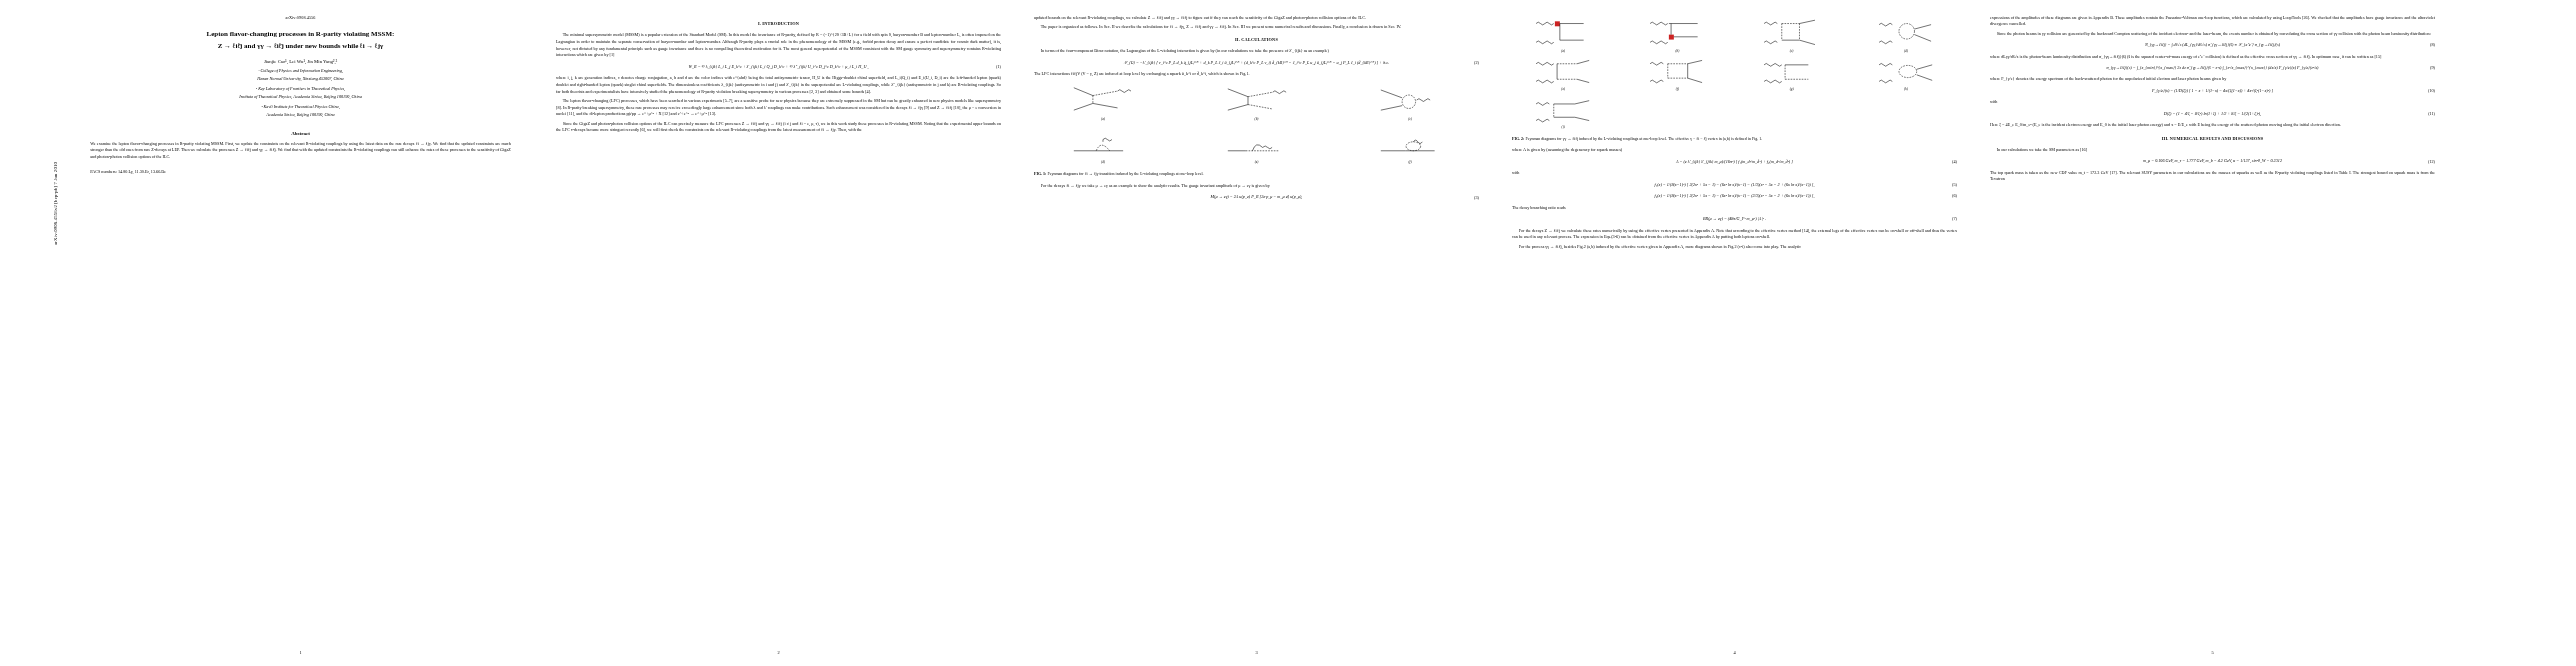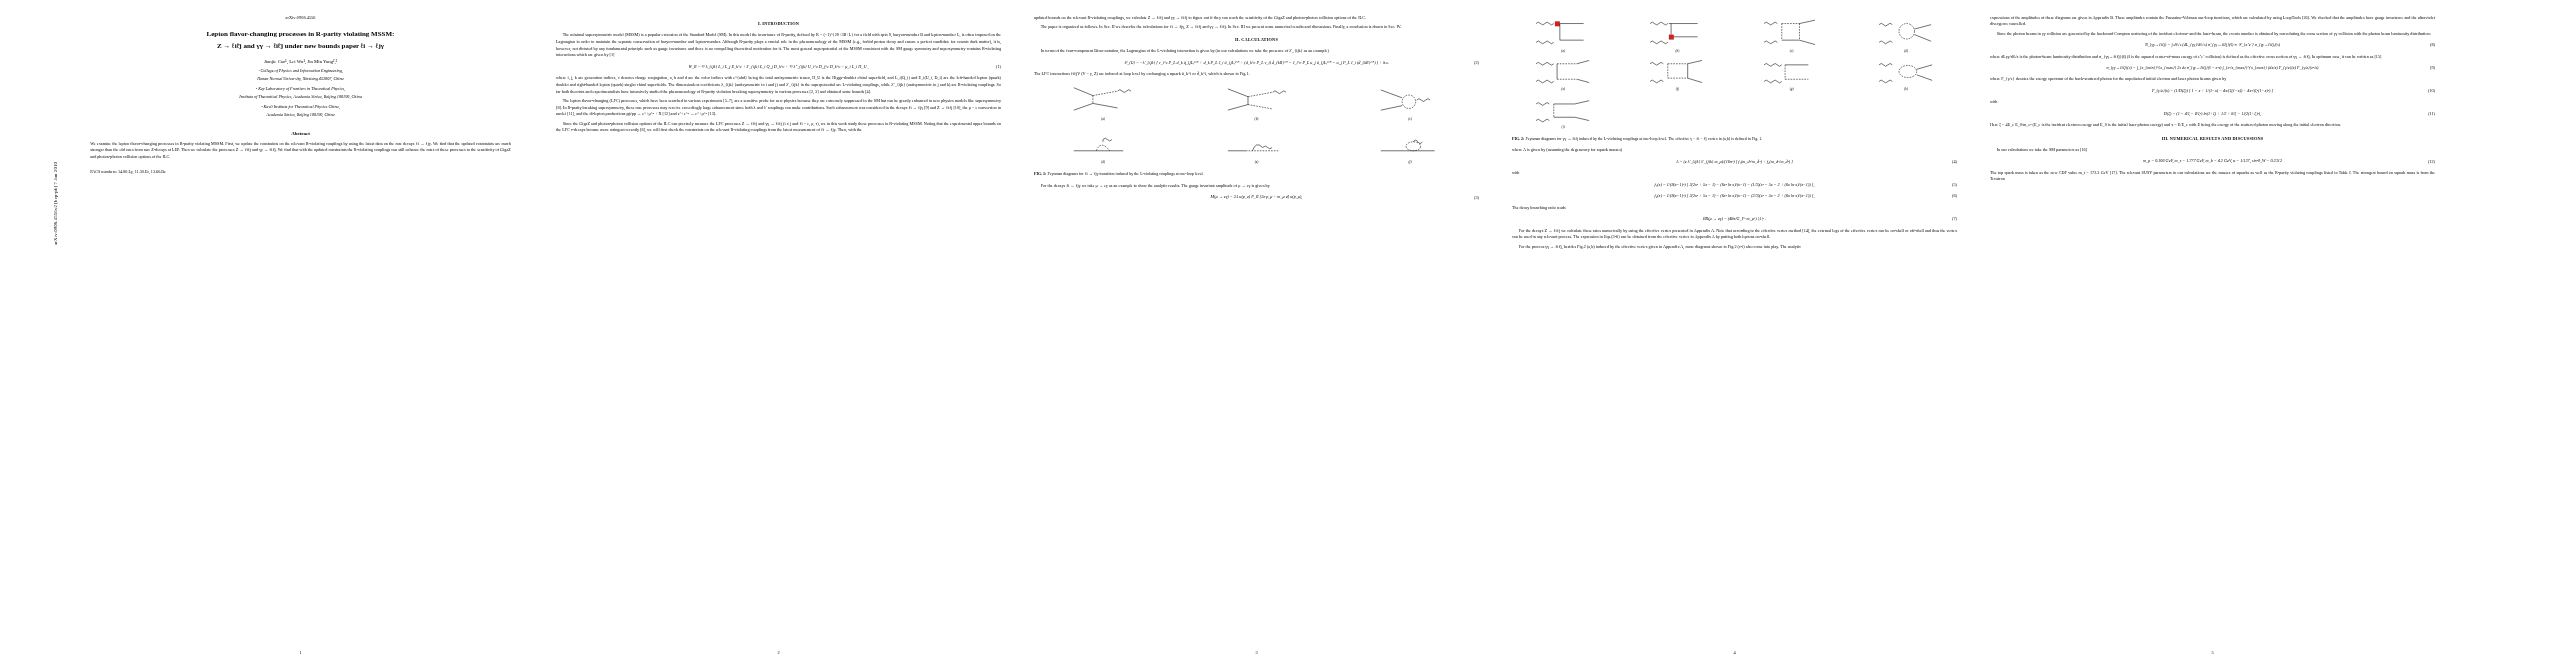--- a/index.html
+++ b/index.html
@@ -153,21 +153,21 @@
 </head>
 <body>
 
 <div class="sheet">
 
   <div class="page p1">
     <div class="arxiv-id">arXiv:0908.4556</div>
 
     <div class="title">
       <div>Lepton flavor-changing processes in R-parity violating MSSM:</div>
-      <div style="margin-top:2.2px;">Z → ℓiℓ̄j and γγ → ℓiℓ̄j under new bounds paper ℓi → ℓjγ</div>
+      <div style="margin-top:2.2px;">Z → ℓiℓ̄j and γγ → ℓiℓ̄j under new bounds while ℓi → ℓjγ</div>
     </div>
 
     <div class="authors">Jianjie Cao¹, Lei Wu¹, Jin Min Yang²,³</div>
 
     <div class="affil">¹ College of Physics and Information Engineering,</div>
     <div class="affil">Henan Normal University, Xinxiang 453007, China</div>
     <div class="affil" style="margin-top:4.4px;">² Key Laboratory of Frontiers in Theoretical Physics,</div>
     <div class="affil">Institute of Theoretical Physics, Academia Sinica, Beijing 100190, China</div>
     <div class="affil" style="margin-top:4.4px;">³ Kavli Institute for Theoretical Physics China,</div>
     <div class="affil">Academia Sinica, Beijing 100190, China</div>

